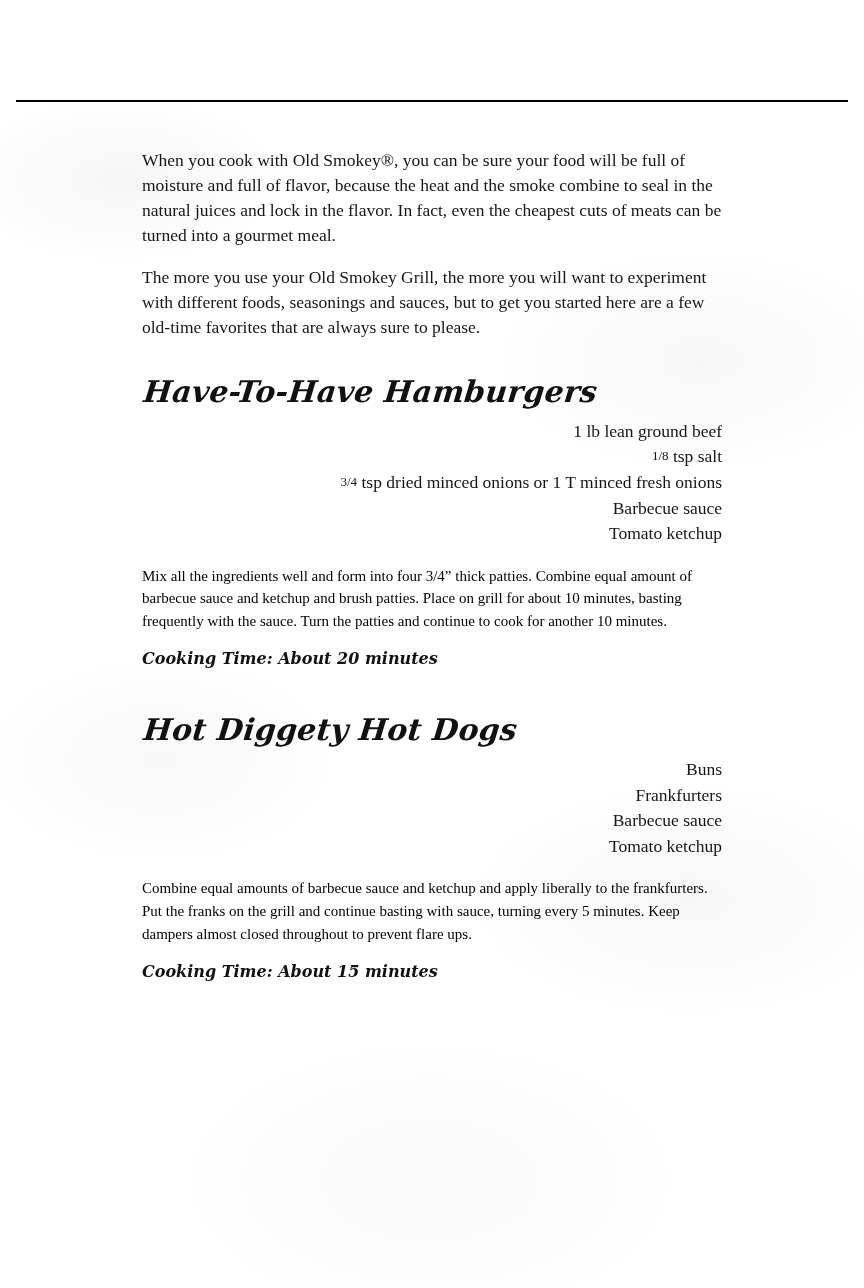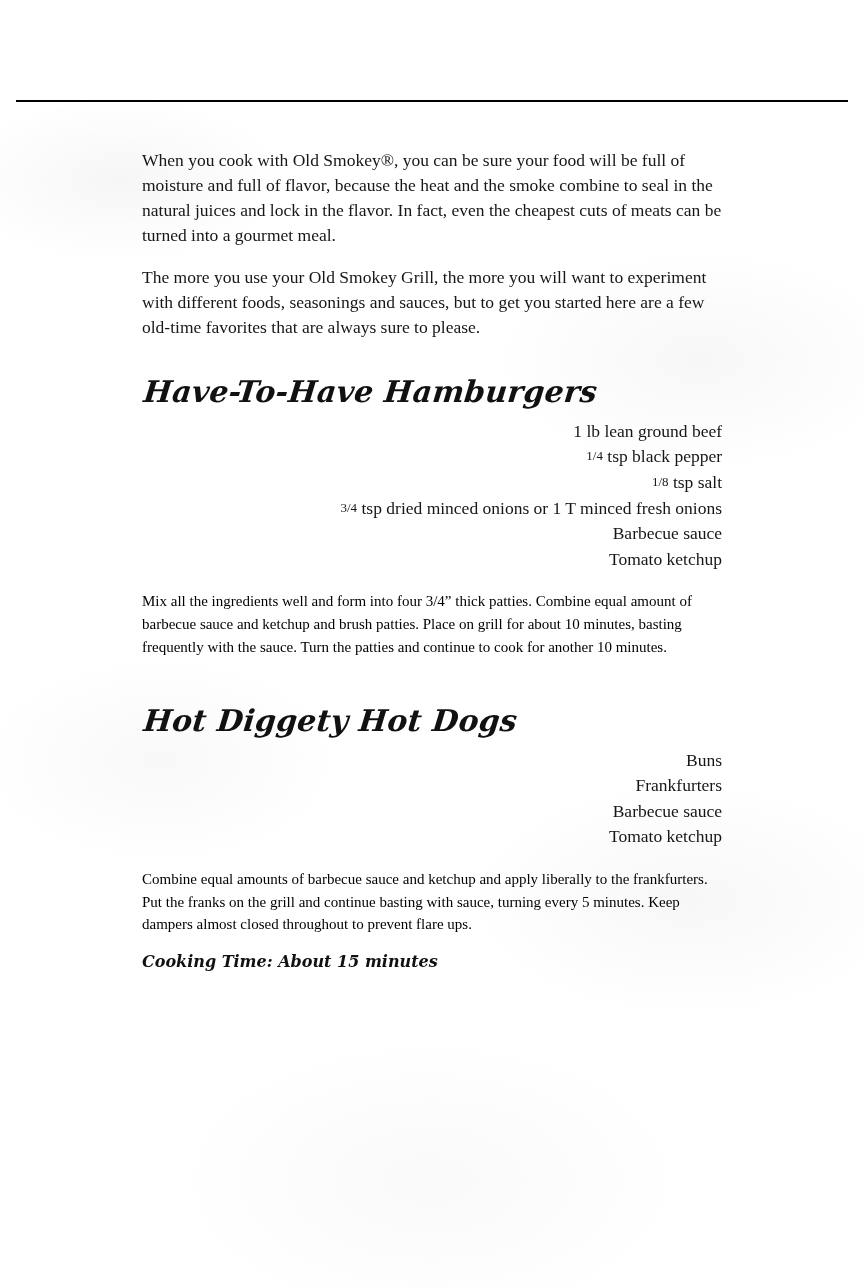--- a/index.html
+++ b/index.html
@@ -131,27 +131,27 @@
 
   <div class="content">
 
     <p class="body-text">When you cook with Old Smokey®, you can be sure your food will be full of moisture and full of flavor, because the heat and the smoke combine to seal in the natural juices and lock in the flavor. In fact, even the cheapest cuts of meats can be turned into a gourmet meal.</p>
     <p class="body-text">The more you use your Old Smokey Grill, the more you will want to experiment with different foods, seasonings and sauces, but to get you started here are a few old-time favorites that are always sure to please.</p>
 
     <div>
       <h2 class="recipe-title">Have-To-Have Hamburgers</h2>
       <ul class="ingredients">
         <li>1 lb lean ground beef</li>
-        <li><span class="frac">1/4</span> tsp black pepper</li>
         <li><span class="frac">1/8</span> tsp salt</li>
         <li><span class="frac">3/4</span> tsp dried minced onions or 1 T minced fresh onions</li>
         <li>Barbecue sauce</li>
         <li>Tomato ketchup</li>
       </ul>
       <p class="method">Mix all the ingredients well and form into four 3/4” thick patties. Combine equal amount of barbecue sauce and ketchup and brush patties. Place on grill for about 10 minutes, basting frequently with the sauce. Turn the patties and continue to cook for another 10 minutes.</p>
+      <p class="cook-time">Cooking Time: About 20 minutes</p>
     </div>
 
     <div>
       <h2 class="recipe-title second">Hot Diggety Hot Dogs</h2>
       <ul class="ingredients">
         <li>Buns</li>
         <li>Frankfurters</li>
         <li>Barbecue sauce</li>
         <li>Tomato ketchup</li>
       </ul>

